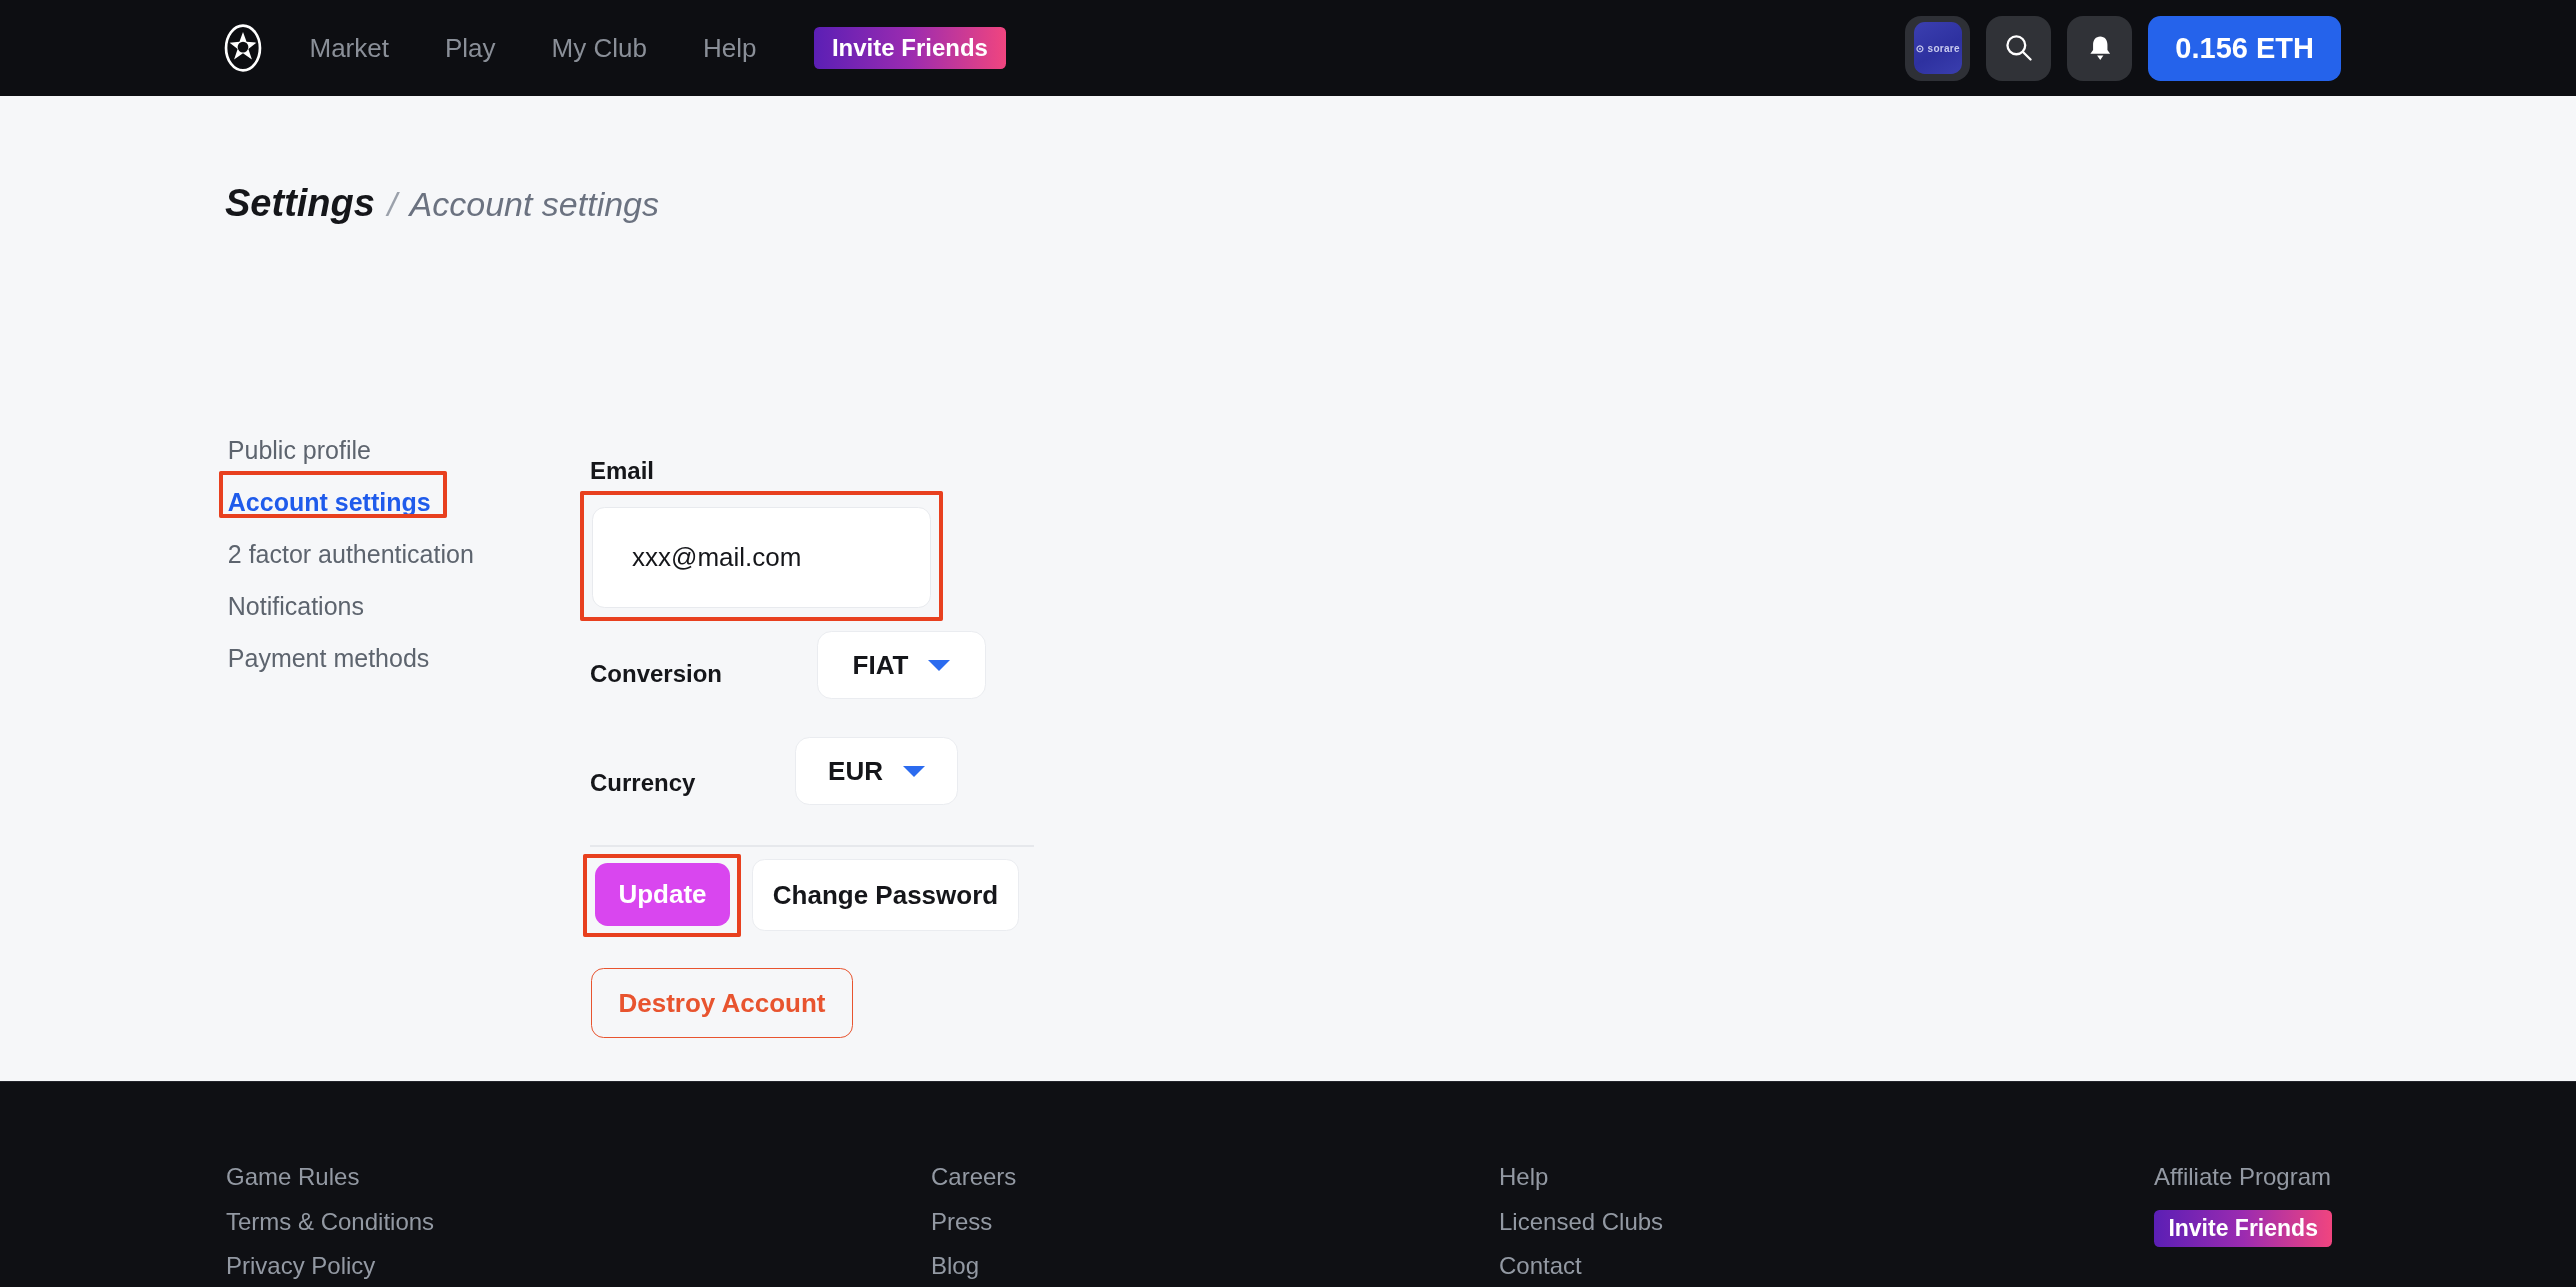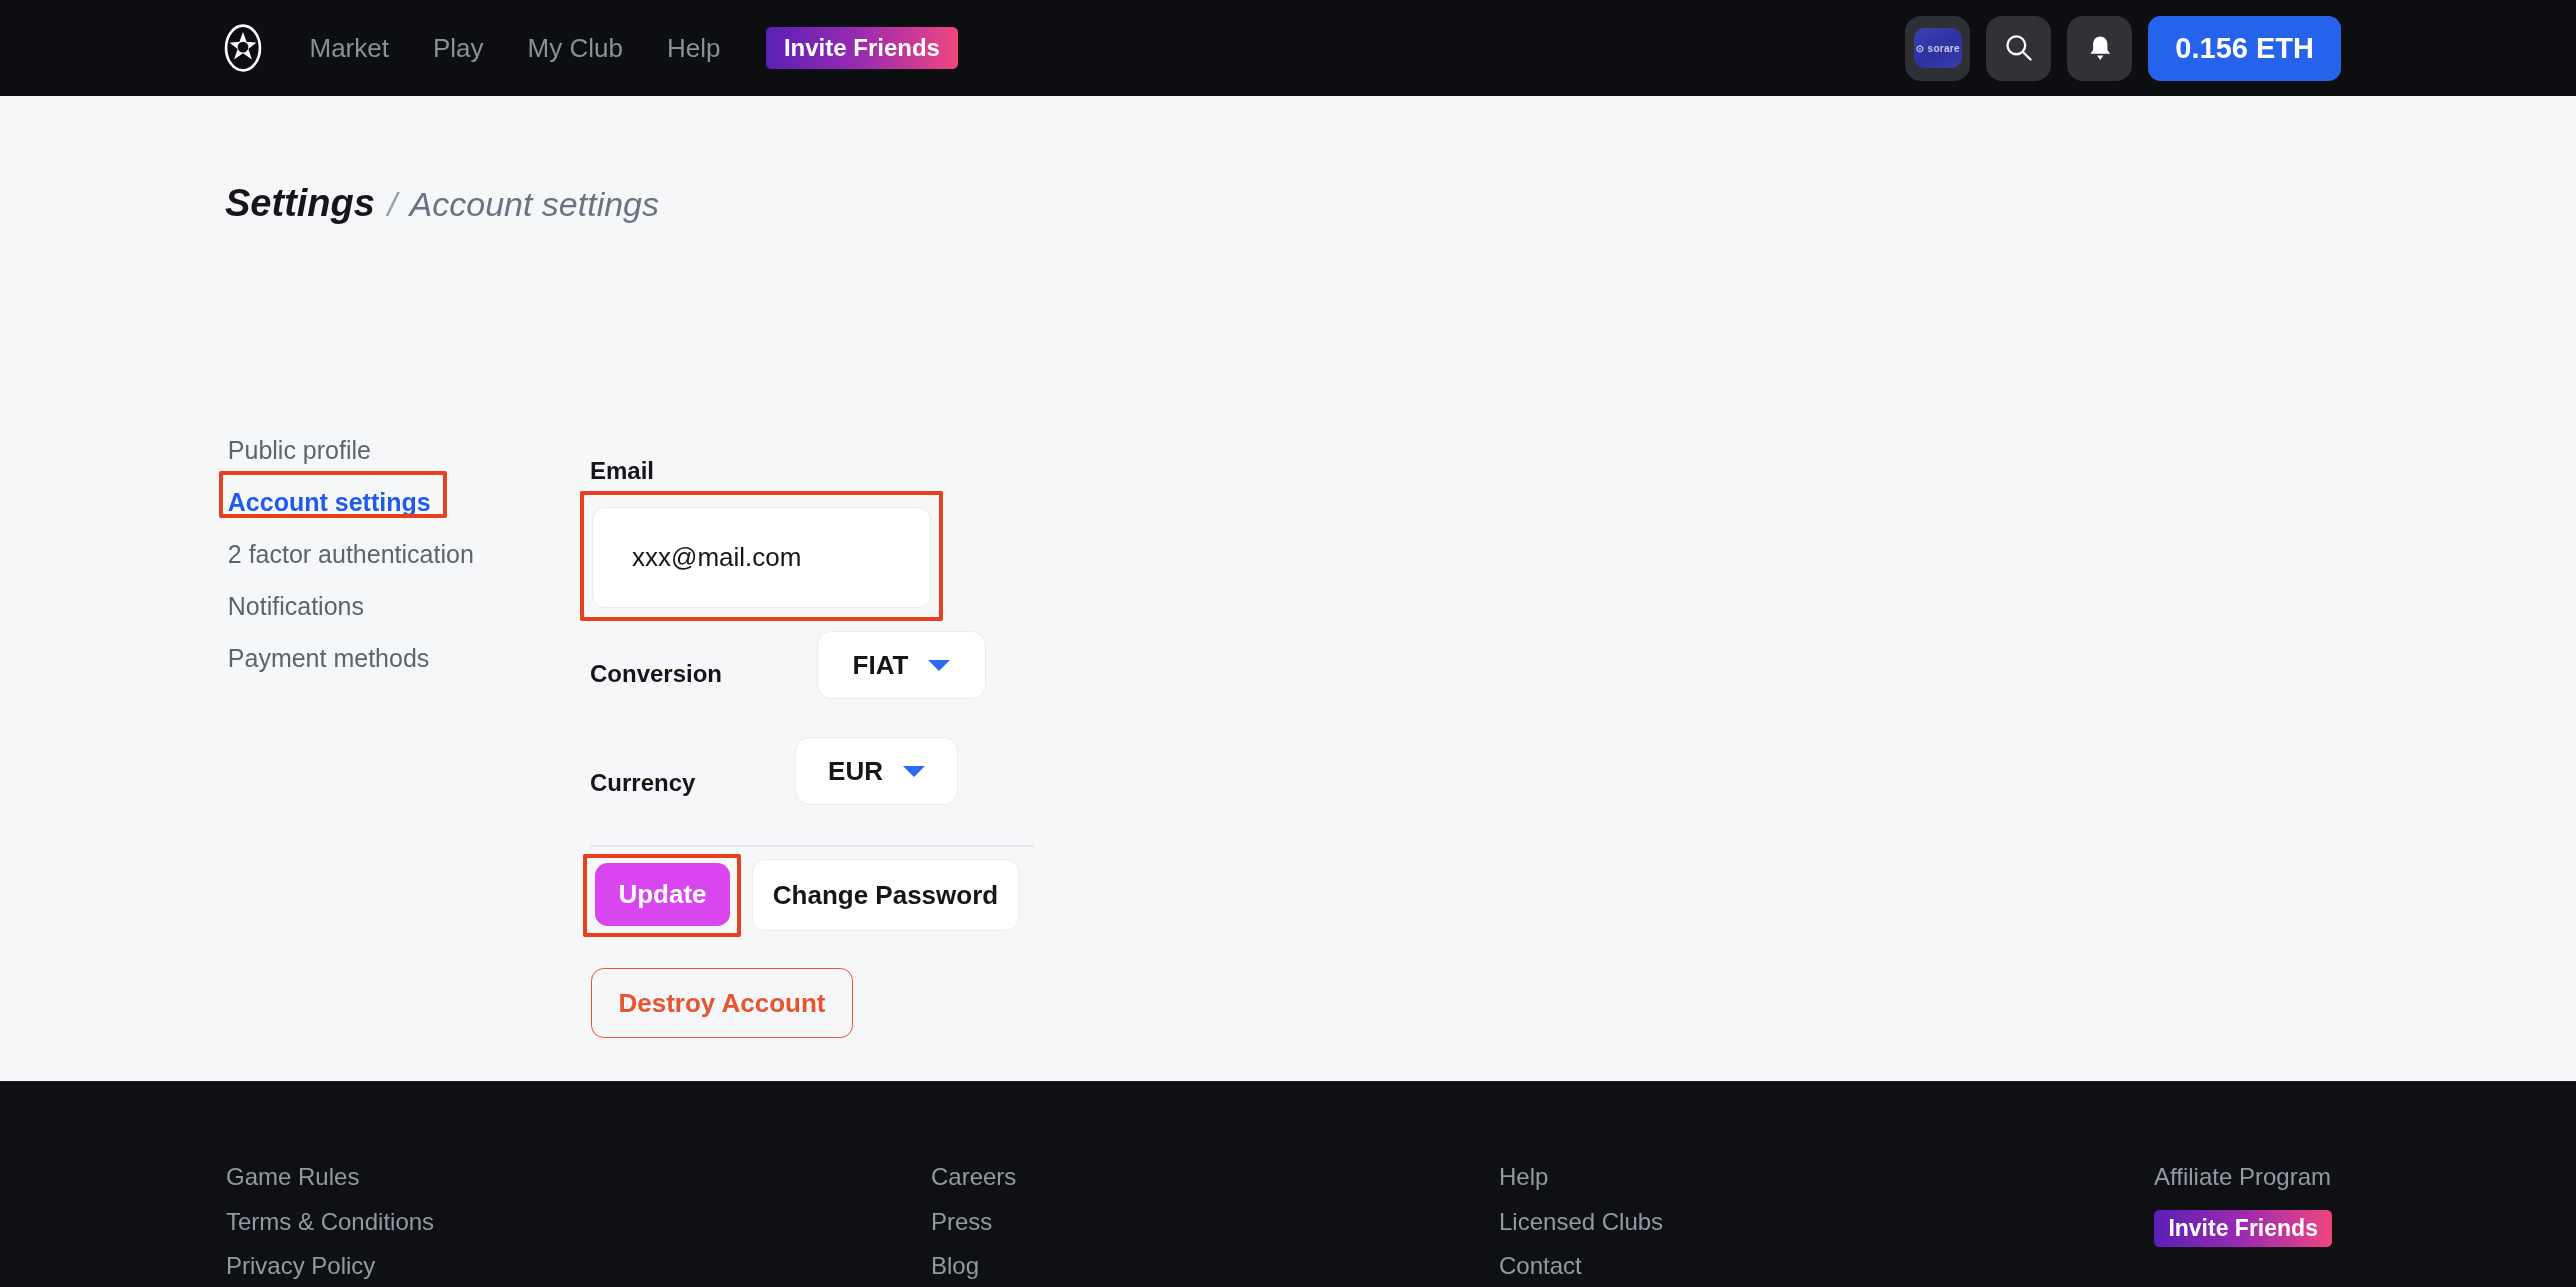--- a/index.html
+++ b/index.html
@@ -12,41 +12,41 @@
 
   
   .topnav {
     position: absolute; top: 0; left: 0;
     width: 2576px; height: 96px;
     background: #0D0E12;
     display: flex; align-items: center;
   }
   .nav-left { display: flex; align-items: center; margin-left: 218px; }
   .logo { width: 50px; height: 50px; margin-right: 21.5px; }
-  .nav-links { display: flex; align-items: center; gap: 4px; }
+  .nav-links { display: flex; align-items: center; gap: 16px; }
   .nav-link {
     color: #8A8F98; font-size: 26px; font-weight: 400;
     padding: 0 20px; white-space: nowrap; cursor: pointer;
   }
   .invite-pill {
     margin-left: 21.5px;
     background: linear-gradient(90deg, #5B1FB5 0%, #9B2BB0 50%, #F0457F 100%);
     color: #FFFFFF; font-size: 24px; font-weight: 700;
     padding: 7.2px 18px; border-radius: 5.4px; white-space: nowrap; cursor: pointer;
   }
   .nav-right {
     margin-left: auto; margin-right: 235px;
     display: flex; align-items: center; gap: 16px;
   }
   .avatar-box {
     width: 65px; height: 65px; border-radius: 16px;
     background: #2E3036; display: flex; align-items: center; justify-content: center;
   }
   .avatar-card {
-    width: 48px; height: 40px; border-radius: 10.8px;
+    width: 48px; height: 52px; border-radius: 10.8px;
     background: linear-gradient(150deg, #3B3FB0 0%, #2E31A0 55%, #3A3EAE 100%);
     display: flex; align-items: center; justify-content: center;
   }
   .avatar-card span { color: #C9CBEE; font-size: 10px; font-weight: 700; letter-spacing: 0.3px; }
   .icon-box {
     width: 65px; height: 65px; border-radius: 16px;
     background: #303237; display: flex; align-items: center; justify-content: center;
     cursor: pointer;
   }
   .eth-btn {

